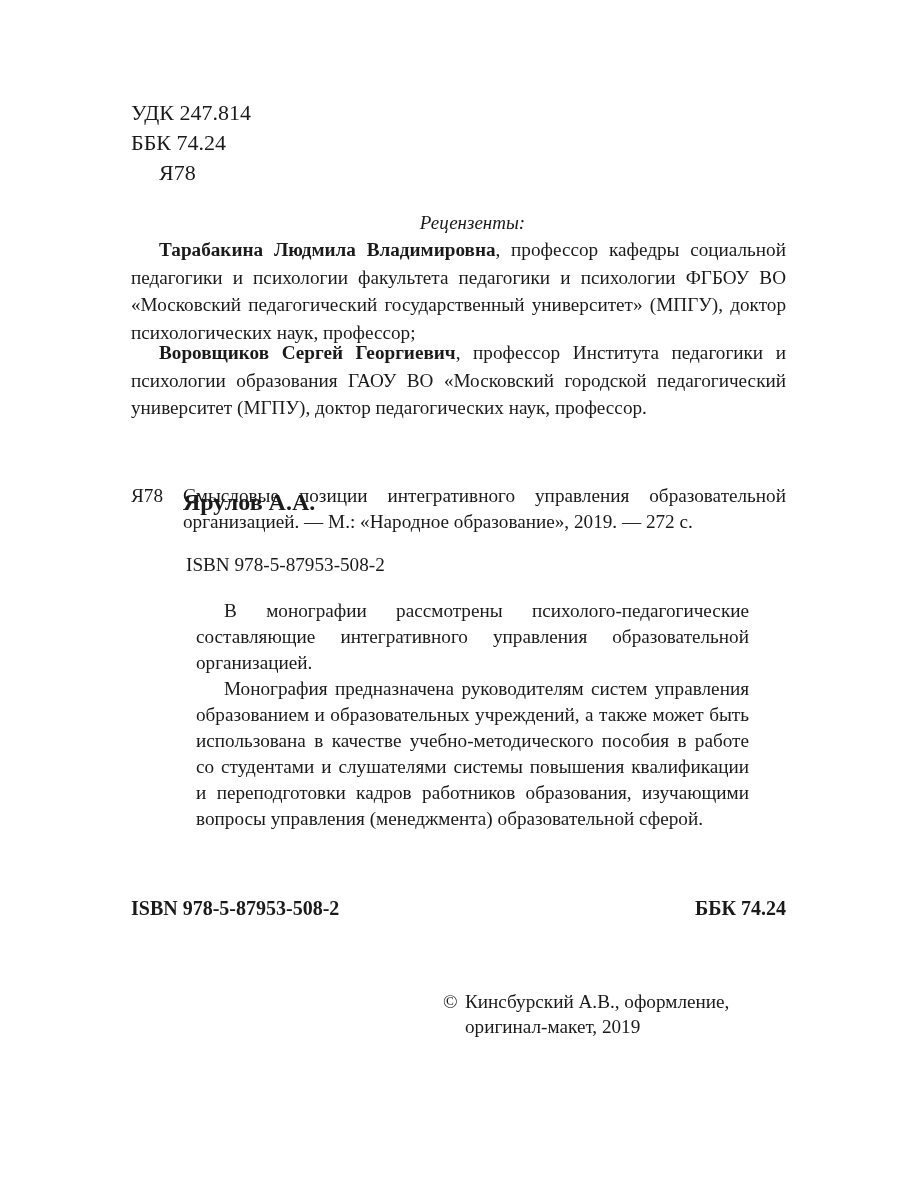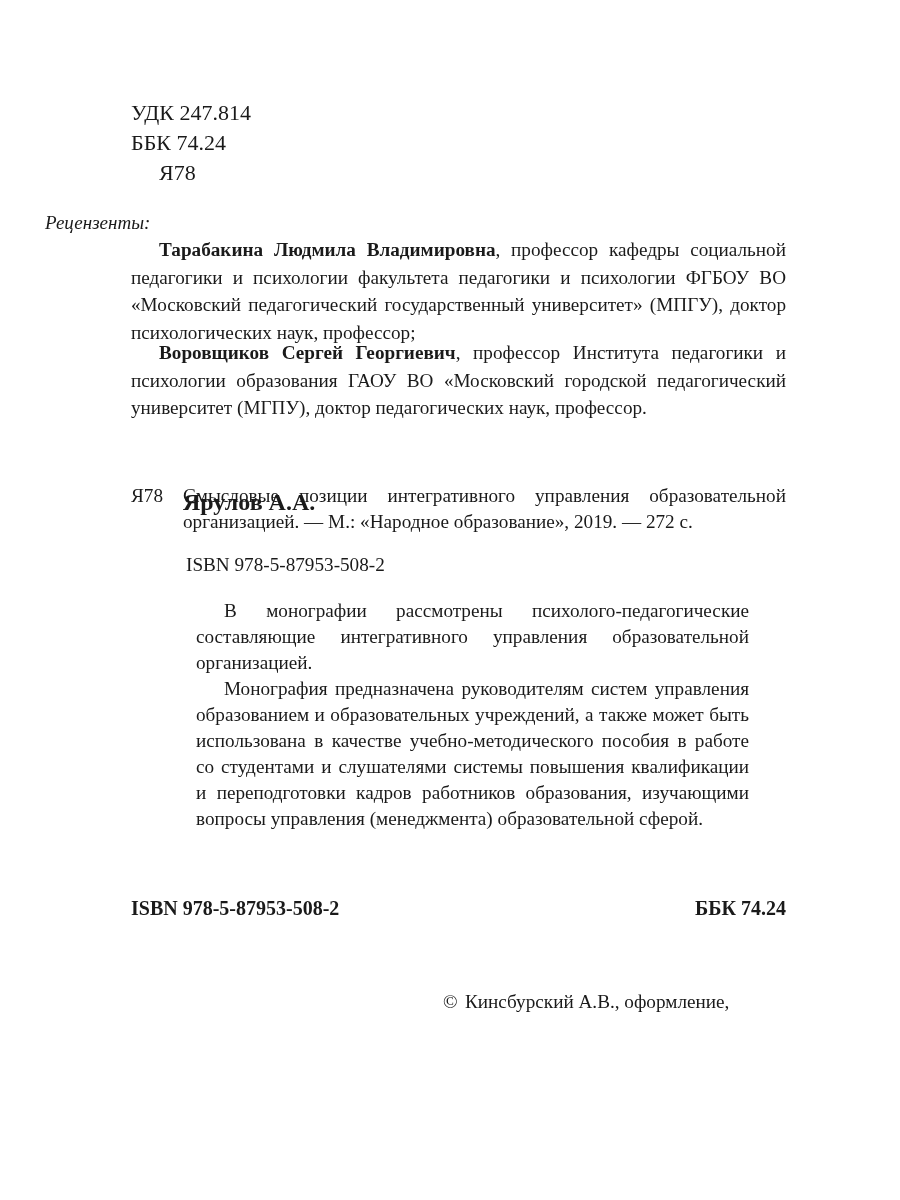--- a/index.html
+++ b/index.html
@@ -18,21 +18,21 @@
     .abs { position: absolute; }
     .class-codes {
       left: 131px; top: 98px;
       font-size: 22px;
       line-height: 30px;
     }
     .class-codes .code-indent { padding-left: 28px; }
 
     .reviewers-heading {
       left: 0; width: 900px; top: 211px;
-      text-align: left;
+      text-align: center;
       font-style: italic;
       font-size: 19px;
       line-height: 24px;
       padding-left: 45px;
       box-sizing: border-box;
     }
     .reviewer {
       left: 131px; width: 655px;
       font-size: 19.2px;
       line-height: 27.5px;
@@ -119,13 +119,14 @@
 <div class="abs isbn-line">ISBN 978-5-87953-508-2</div>
 
 <div class="abs annotation annotation-1">В монографии рассмотрены психолого-педагогические составляющие интегративного управления образовательной организацией.</div>
 <div class="abs annotation annotation-2">Монография предназначена руководителям систем управления образованием и образовательных учреждений, а также может быть использована в качестве учебно-методического пособия в работе со студентами и слушателями системы повышения квалификации и переподготовки кадров работников образования, изучающими вопросы управления (менеджмента) образовательной сферой.</div>
 
 <div class="abs footer-isbn">ISBN 978-5-87953-508-2</div>
 <div class="abs footer-bbk">ББК 74.24</div>
 
 <div class="abs copyright-block">
   <div class="copyright-line"><span class="sym">©</span><span>Кинсбурский А.В., оформление,</span></div>
+  <div class="copyright-cont">оригинал-макет, 2019</div>
 </div>
 
 </body></html>

